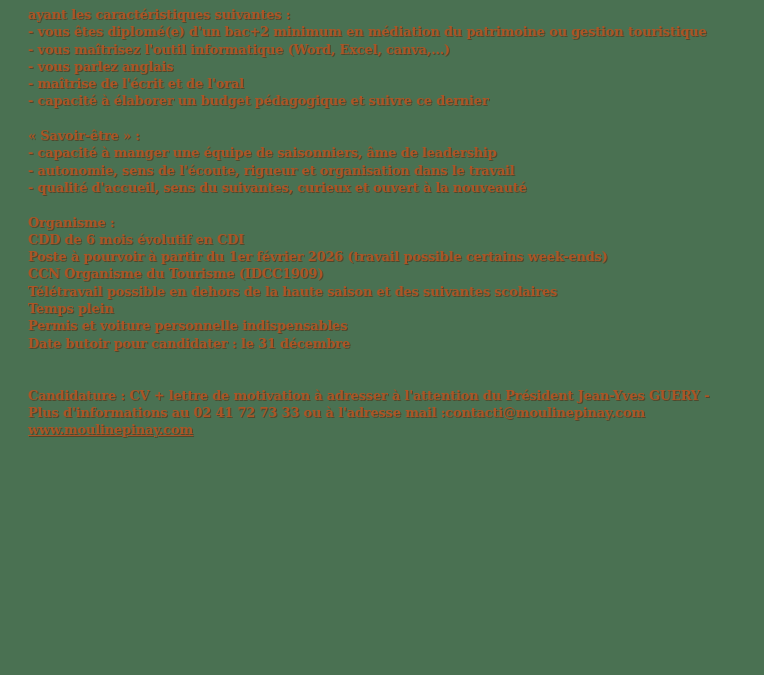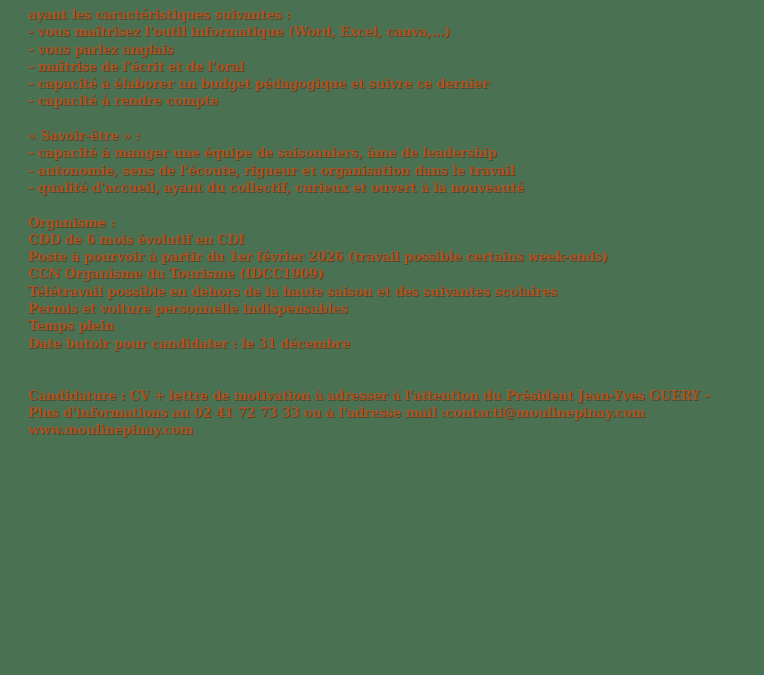--- a/index.html
+++ b/index.html
@@ -25,55 +25,56 @@
     letter-spacing: -0.2px;
     text-shadow: 1px 1px 0 rgba(84, 38, 14, 0.55);
   }
   .line {
     white-space: nowrap;
   }
   .gap-1 { height: 17.3px; }
   .gap-2 { height: 34.6px; }
   .link {
     color: #ab5526;
+    text-decoration: underline;
     cursor: pointer;
   }
 </style>
 </head>
 <body>
 
 <div class="doc">
 
   <div class="line">ayant les caractéristiques suivantes :</div>
 
 
+  <div class="line">- vous êtes diplomé(e) d'un bac+2 minimum en médiation du patrimoine ou gestion touristique</div>
   <div class="line">- vous maîtrisez l'outil informatique (Word, Excel, canva,...)</div>
   <div class="line">- vous parlez anglais</div>
   <div class="line">- maîtrise de l'écrit et de l'oral</div>
   <div class="line">- capacité à élaborer un budget pédagogique et suivre ce dernier</div>
-  <div class="line">- capacité à rendre compte</div>
 
   <div class="gap-1"></div>
 
   <div class="line">« Savoir-être » :</div>
 
   <div class="line">- capacité à manger une équipe de saisonniers, âme de leadership</div>
   <div class="line">- autonomie, sens de l'écoute, rigueur et organisation dans le travail</div>
-  <div class="line">- qualité d'accueil, ayant du collectif, curieux et ouvert à la nouveauté</div>
+  <div class="line">- qualité d'accueil, sens du suivantes, curieux et ouvert à la nouveauté</div>
 
   <div class="gap-1"></div>
 
   <div class="line">Organisme :</div>
 
   <div class="line">CDD de 6 mois évolutif en CDI</div>
   <div class="line">Poste à pourvoir à partir du 1er février 2026 (travail possible certains week-ends)</div>
   <div class="line">CCN Organisme du Tourisme (IDCC1909)</div>
   <div class="line">Télétravail possible en dehors de la haute saison et des suivantes scolaires</div>
+  <div class="line">Temps plein</div>
   <div class="line">Permis et voiture personnelle indispensables</div>
-  <div class="line">Temps plein</div>
   <div class="line">Date butoir pour candidater : le 31 décembre</div>
 
   <div class="gap-2"></div>
 
   <div class="line">Candidature : CV + lettre de motivation à adresser à l'attention du Président Jean-Yves GUERY -</div>
   <div class="line">Plus d'informations au 02 41 72 73 33 ou à l'adresse mail :contacti@moulinepinay.com</div>
 
   <div class="line">
     <span class="link">www.moulinepinay.com</span>
   </div>

